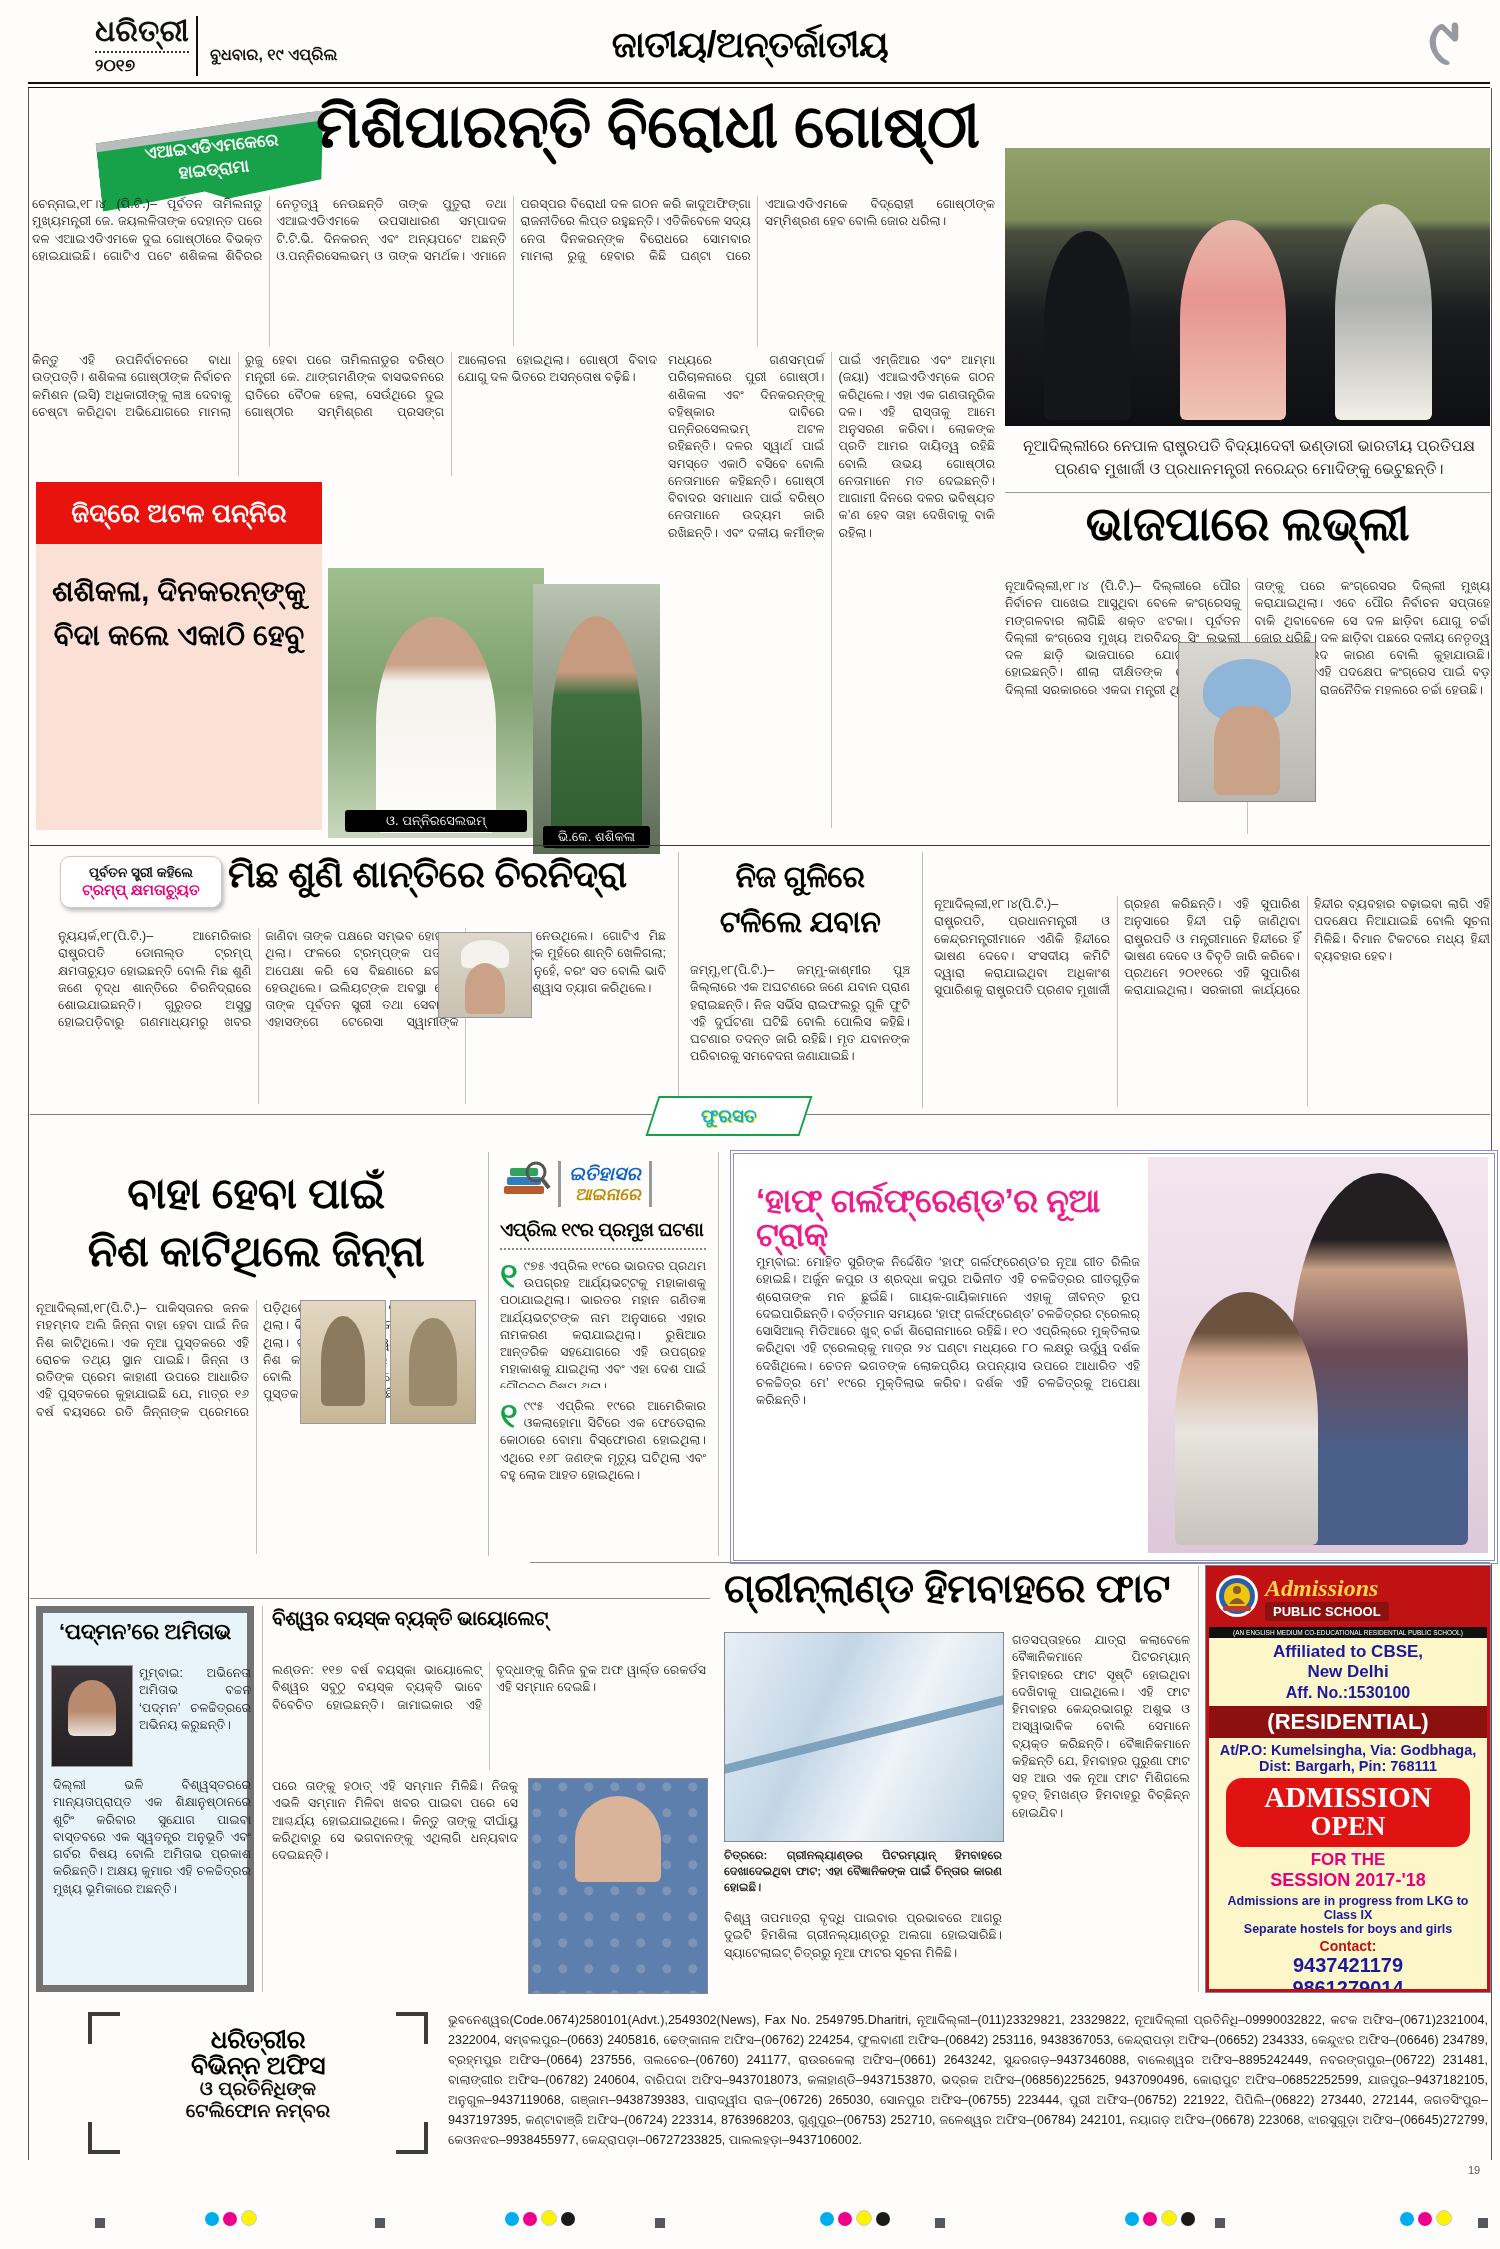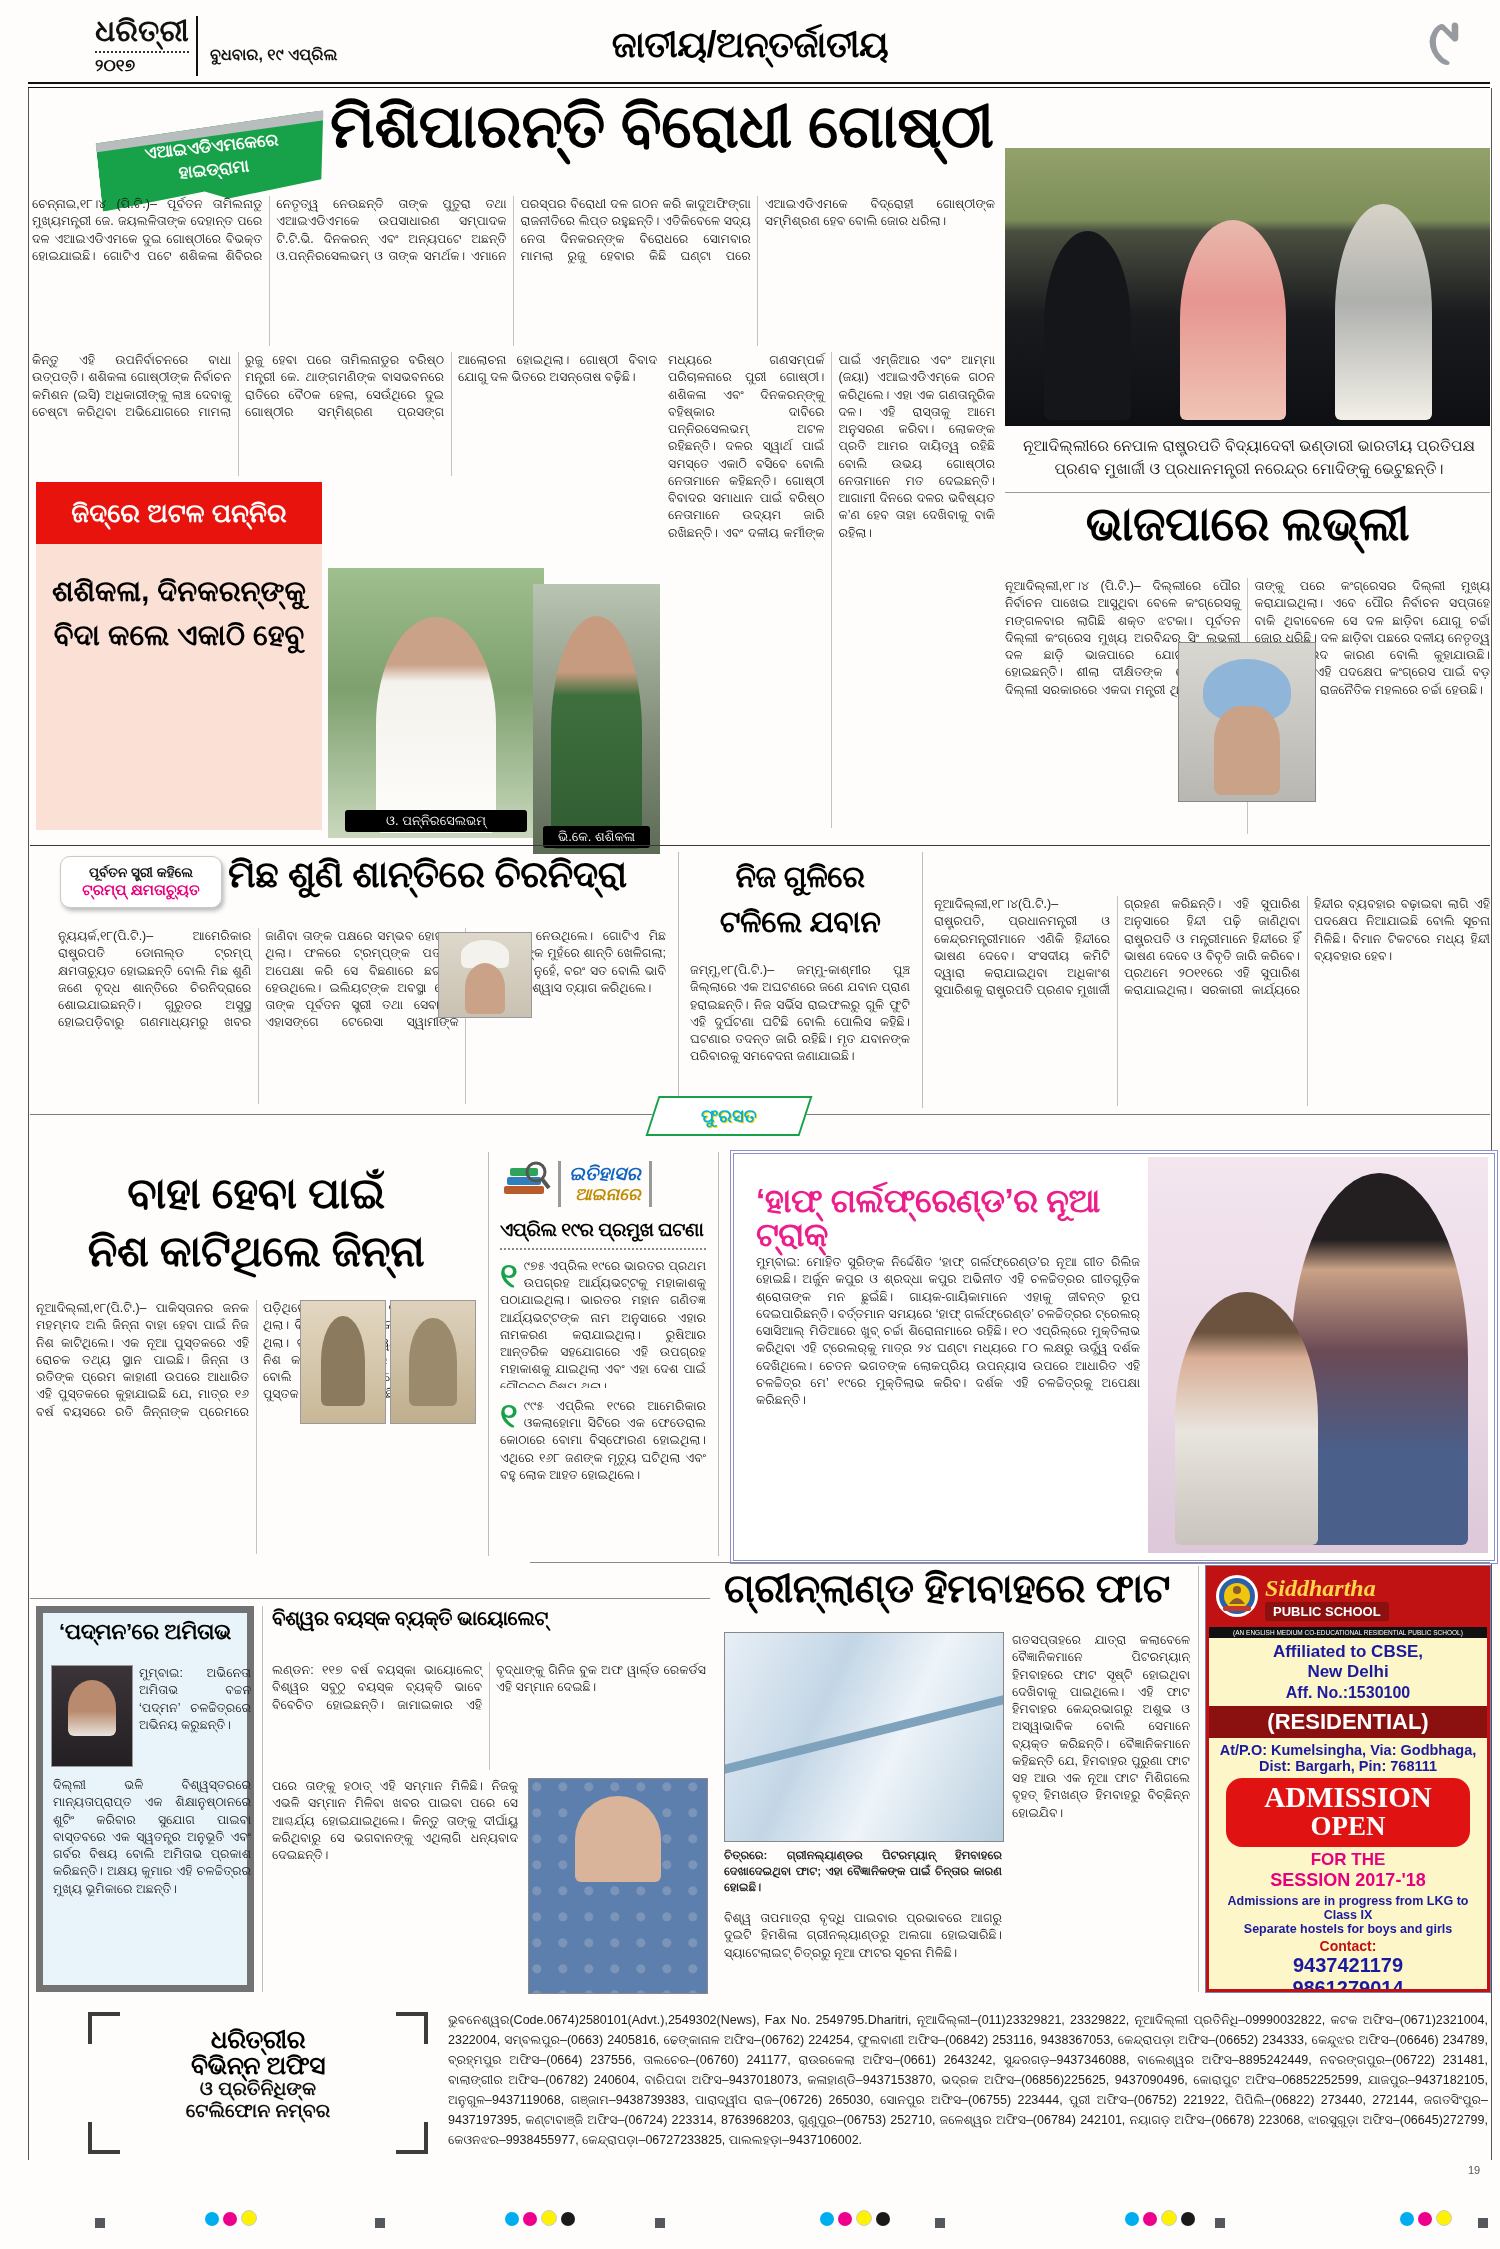--- a/index.html
+++ b/index.html
@@ -80,21 +80,21 @@
   <div class="abs" style="left:196px;top:16px;width:2px;height:60px;background:#111;"></div>
   <div class="abs" style="left:210px;top:46px;font-size:16px;font-weight:bold;">ବୁଧବାର, ୧୯ ଏପ୍ରିଲ</div>
   <div class="abs ctr hl" style="left:480px;top:26px;width:540px;font-size:36px;">ଜାତୀୟ/ଅନ୍ତର୍ଜାତୀୟ</div>
   <div class="abs pageno" style="left:1428px;top:10px;">୯</div>
   <div class="abs hdr-dbl" style="left:28px;top:82px;width:1462px;"></div>
 
   <div class="abs kicker-green" style="left:98px;top:122px;width:210px;">
     <span>ଏଆଇଏଡିଏମକେରେ</span><br>
     <span>ହାଇଡ୍ରାମା</span>
   </div>
-  <div class="abs hl" style="left:330px;top:96px;width:665px;font-size:60px;white-space:nowrap;">ମିଶିପାରନ୍ତି ବିରୋଧୀ ଗୋଷ୍ଠୀ</div>
+  <div class="abs hl" style="left:316px;top:96px;width:665px;font-size:60px;white-space:nowrap;">ମିଶିପାରନ୍ତି ବିରୋଧୀ ଗୋଷ୍ଠୀ</div>
 
   <div class="abs body cols4" style="left:32px;top:196px;width:963px;height:150px;">
     <span>ଚେନ୍ନାଇ,୧୮।୪ (ପି.ଟି.)– ପୂର୍ବତନ ତାମିଲନାଡୁ ମୁଖ୍ୟମନ୍ତ୍ରୀ ଜେ. ଜୟଲଳିତାଙ୍କ ଦେହାନ୍ତ ପରେ ଦଳ ଏଆଇଏଡିଏମକେ ଦୁଇ ଗୋଷ୍ଠୀରେ ବିଭକ୍ତ ହୋଇଯାଇଛି। ଗୋଟିଏ ପଟେ ଶଶିକଳା ଶିବିରର ନେତୃତ୍ୱ ନେଉଛନ୍ତି ତାଙ୍କ ପୁତୁରା ତଥା ଏଆଇଏଡିଏମକେ ଉପସାଧାରଣ ସମ୍ପାଦକ ଟି.ଟି.ଭି. ଦିନକରନ୍ ଏବଂ ଅନ୍ୟପଟେ ଅଛନ୍ତି ଓ.ପନ୍ନିରସେଲଭମ୍ ଓ ତାଙ୍କ ସମର୍ଥକ। ଏମାନେ ପରସ୍ପର ବିରୋଧୀ ଦଳ ଗଠନ କରି କାଦୁଅଫିଙ୍ଗା ରାଜନୀତିରେ ଲିପ୍ତ ରହୁଛନ୍ତି। ଏତିକିବେଳେ ସଦ୍ୟ ନେତା ଦିନକରନ୍‌ଙ୍କ ବିରୋଧରେ ସୋମବାର ମାମଲା ରୁଜୁ ହେବାର କିଛି ଘଣ୍ଟା ପରେ ଏଆଇଏଡିଏମକେ ବିଦ୍ରୋହୀ ଗୋଷ୍ଠୀଙ୍କ ସମ୍ମିଶ୍ରଣ ହେବ ବୋଲି ଜୋର ଧରିଲା।</span>
   </div>
   <div class="abs body cols2" style="left:668px;top:352px;width:327px;height:476px;">
     <span>ମଧ୍ୟରେ ଗଣସମ୍ପର୍କ ପରିଚାଳନାରେ ପୁରୀ ଗୋଷ୍ଠୀ। ଶଶିକଳା ଏବଂ ଦିନକରନ୍‌ଙ୍କୁ ବହିଷ୍କାର ଦାବିରେ ପନ୍ନିରସେଲଭମ୍ ଅଟଳ ରହିଛନ୍ତି। ଦଳର ସ୍ୱାର୍ଥ ପାଇଁ ସମସ୍ତେ ଏକାଠି ବସିବେ ବୋଲି ନେତାମାନେ କହିଛନ୍ତି। ଗୋଷ୍ଠୀ ବିବାଦର ସମାଧାନ ପାଇଁ ବରିଷ୍ଠ ନେତାମାନେ ଉଦ୍ୟମ ଜାରି ରଖିଛନ୍ତି।</span>
     <span>ଏବଂ ଦଳୀୟ କର୍ମୀଙ୍କ ପାଇଁ ଏମ୍‌ଜିଆର ଏବଂ ଆମ୍ମା (ଜୟା) ଏଆଇଏଡିଏମ୍‌କେ ଗଠନ କରିଥିଲେ। ଏହା ଏକ ଗଣତାନ୍ତ୍ରିକ ଦଳ। ଏହି ରାସ୍ତାକୁ ଆମେ ଅନୁସରଣ କରିବା। ଲୋକଙ୍କ ପ୍ରତି ଆମର ଦାୟିତ୍ୱ ରହିଛି ବୋଲି ଉଭୟ ଗୋଷ୍ଠୀର ନେତାମାନେ ମତ ଦେଇଛନ୍ତି। ଆଗାମୀ ଦିନରେ ଦଳର ଭବିଷ୍ୟତ କ’ଣ ହେବ ତାହା ଦେଖିବାକୁ ବାକି ରହିଲା।</span>
   </div>
   <div class="abs body cols3" style="left:32px;top:352px;width:625px;height:124px;">
     <span>କିନ୍ତୁ ଏହି ଉପନିର୍ବାଚନରେ ବାଧା ଉତ୍ପତ୍ତି। ଶଶିକଳା ଗୋଷ୍ଠୀଙ୍କ ନିର୍ବାଚନ କମିଶନ (ଇସି) ଅଧିକାରୀଙ୍କୁ ଲାଞ୍ଚ ଦେବାକୁ ଚେଷ୍ଟା କରିଥିବା ଅଭିଯୋଗରେ ମାମଲା ରୁଜୁ ହେବା ପରେ ତାମିଲନାଡୁର ବରିଷ୍ଠ ମନ୍ତ୍ରୀ କେ. ଥାଙ୍ଗମଣିଙ୍କ ବାସଭବନରେ ରାତିରେ ବୈଠକ ହେଲା, ସେଉଁଥିରେ ଦୁଇ ଗୋଷ୍ଠୀର ସମ୍ମିଶ୍ରଣ ପ୍ରସଙ୍ଗ ଆଲୋଚନା ହୋଇଥିଲା। ଗୋଷ୍ଠୀ ବିବାଦ ଯୋଗୁ ଦଳ ଭିତରେ ଅସନ୍ତୋଷ ବଢ଼ିଛି।</span>
@@ -275,21 +275,21 @@
         <svg width="44" height="44" viewBox="0 0 44 44">
           <circle cx="22" cy="22" r="21" fill="#fff"></circle>
           <circle cx="22" cy="22" r="18" fill="#2b5fa8"></circle>
           <circle cx="22" cy="22" r="13" fill="#f1c40f"></circle>
           <circle cx="22" cy="16" r="4" fill="#8a5a2b"></circle>
           <path d="M14 30 Q22 18 30 30 Z" fill="#8a5a2b"></path>
           <rect x="8" y="32" width="28" height="5" rx="2" fill="#c0392b"></rect>
         </svg>
       </span>
       <span style="display:flex;flex-direction:column;align-items:flex-start;gap:2px;">
-        <span class="ad-brand1">Siddhartha</span>
+        <span class="ad-brand1">Admissions</span>
         <span class="ad-brand2">PUBLIC SCHOOL</span>
       </span>
     </div>
     <div class="ad-tag">(AN ENGLISH MEDIUM CO-EDUCATIONAL RESIDENTIAL PUBLIC SCHOOL)</div>
     <div class="ad-blue" style="font-size:17px;margin-top:4px;">Affiliated to CBSE,</div>
     <div class="ad-blue" style="font-size:17px;">New Delhi</div>
     <div class="ad-blue" style="font-size:16px;margin:2px 0 4px;">Aff. No.:1530100</div>
     <div class="ad-resi">(RESIDENTIAL)</div>
     <div class="ad-blue" style="font-size:14.5px;margin:4px 8px;">At/P.O: Kumelsingha, Via: Godbhaga, Dist: Bargarh, Pin: 768111</div>
     <div class="ad-adm">

